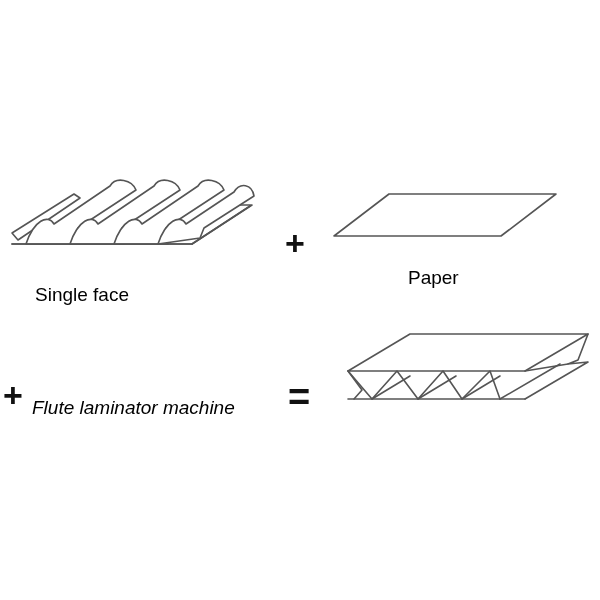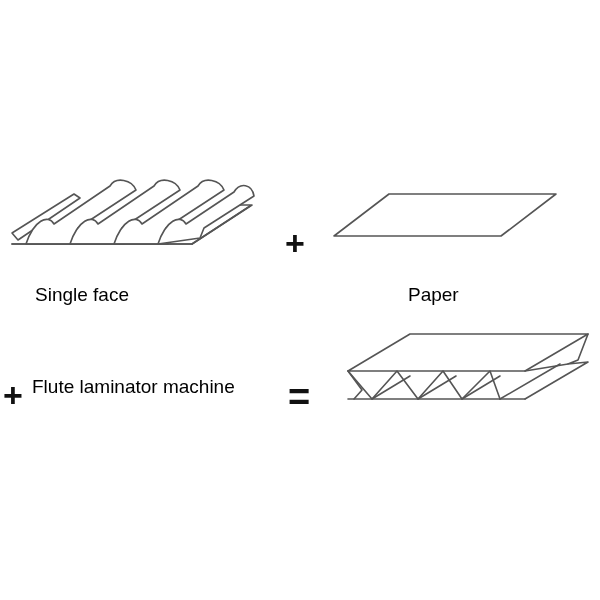--- a/index.html
+++ b/index.html
@@ -49,14 +49,14 @@
     <path class="stroke-nf" d="M462 399 L500 376"></path>
     <path class="stroke-nf" d="M500 399 L560 364"></path>
   </g>
 </svg>
 
 <div class="abs op" style="left:285px; top:226px; font-size:34px;">+</div>
 <div class="abs op" style="left:3px; top:378px; font-size:34px;">+</div>
 <div class="abs op" style="left:288px; top:378px; font-size:38px;">=</div>
 
 <div class="abs label" style="left:35px; top:284px;">Single face</div>
-<div class="abs label" style="left:408px; top:284px;">Paper</div>
-<div class="abs label" style="left:32px; top:376px;">Flute laminator machine</div>
+<div class="abs label" style="left:408px; top:267px;">Paper</div>
+<div class="abs label" style="left:32px; top:397px;font-style:italic;">Flute laminator machine</div>
 
 </body></html>

